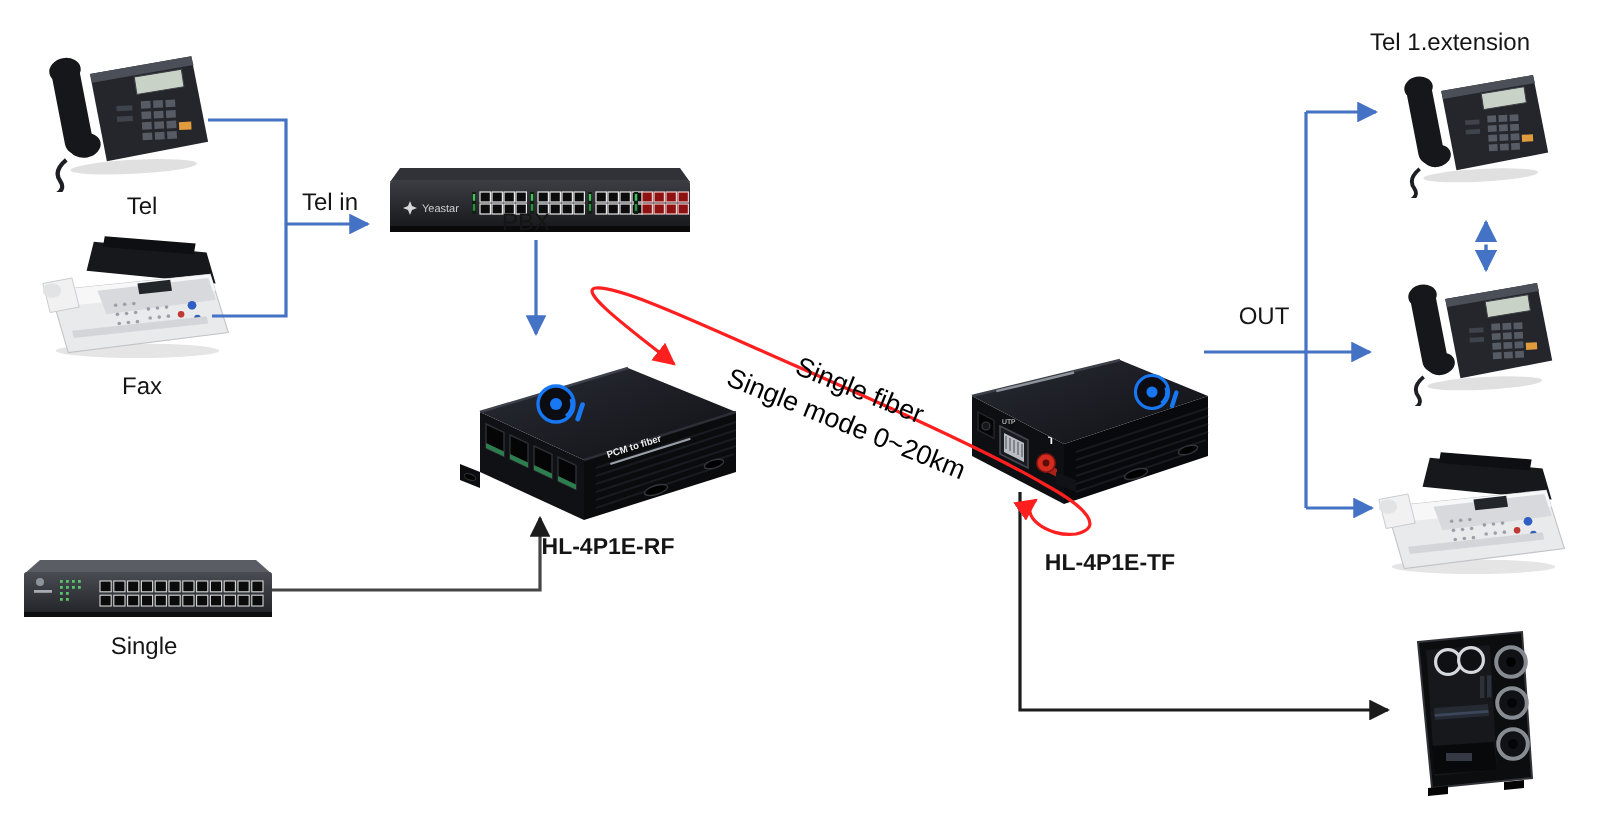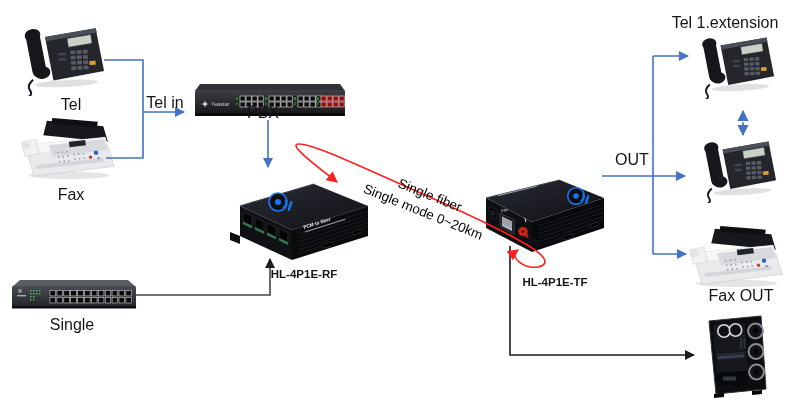--- a/index.html
+++ b/index.html
@@ -1,19 +1,19 @@
 <!DOCTYPE html>
 <html><head>
 <meta charset="utf-8">
 <style>
   html,body{margin:0;padding:0;background:#fff;}
   #stage{position:relative;width:800px;height:419px;background:#ffffff;overflow:hidden;
          font-family:"Liberation Sans",sans-serif;}
   .dev{position:absolute;}
-  .lbl{position:absolute;font-size:16px;color:#151515;text-align:center;white-space:nowrap;}
+  .lbl{position:absolute;font-size:12px;color:#151515;text-align:center;white-space:nowrap;}
   .lbl.bold{font-weight:700;font-size:11.5px;}
   .fiber-note{position:absolute;left:339px;top:186px;width:175px;text-align:center;
               transform:rotate(22deg);font-size:13.5px;color:#000;line-height:1.3;}
   #wires{position:absolute;left:0;top:0;z-index:5;pointer-events:none;}
   .dev{z-index:2;}
   .lbl,.fiber-note{z-index:6;}
 </style>
 </head>
 <body>
 
@@ -417,21 +417,20 @@
           <circle cx="74" cy="39" r="1"></circle>
         <circle cx="65" cy="45" r="1"></circle>
           <circle cx="70" cy="44.5" r="1"></circle>
           <circle cx="75" cy="44" r="1"></circle>
       </g>
       <polygon points="22,52 96,44 97,48 23,56" fill="#d3d5d9"></polygon>
       <polygon points="6,26 22,23 26,39 10,42" fill="#f1f1f2" stroke="#c5c7ca" stroke-width=".5"></polygon>
       <ellipse cx="11" cy="30" rx="5" ry="4" fill="#e2e3e5"></ellipse>
     </svg>
   </div>
-  <div class="lbl" style="left:681px;top:287px;width:120px;">Fax OUT</div>
 
   <div class="dev" style="left:700px;top:314px;">
     <svg width="80" height="86" viewBox="0 0 80 86">
       <polygon points="9,7 61,2 66,75 16,80" fill="#0c0d0f" stroke="#303237" stroke-width="1"></polygon>
       <polygon points="13,11 45,8.5 48.5,71 17.5,74" fill="#16181c"></polygon>
       <g>
         <circle cx="55.5" cy="17" r="7.4" fill="#101216" stroke="#878c93" stroke-width="2"></circle>
         <circle cx="55.5" cy="17" r="2.4" fill="#04050"></circle>
         <circle cx="56" cy="37.5" r="7.4" fill="#101216" stroke="#878c93" stroke-width="2"></circle>
         <circle cx="56" cy="37.5" r="2.4" fill="#040506"></circle>

